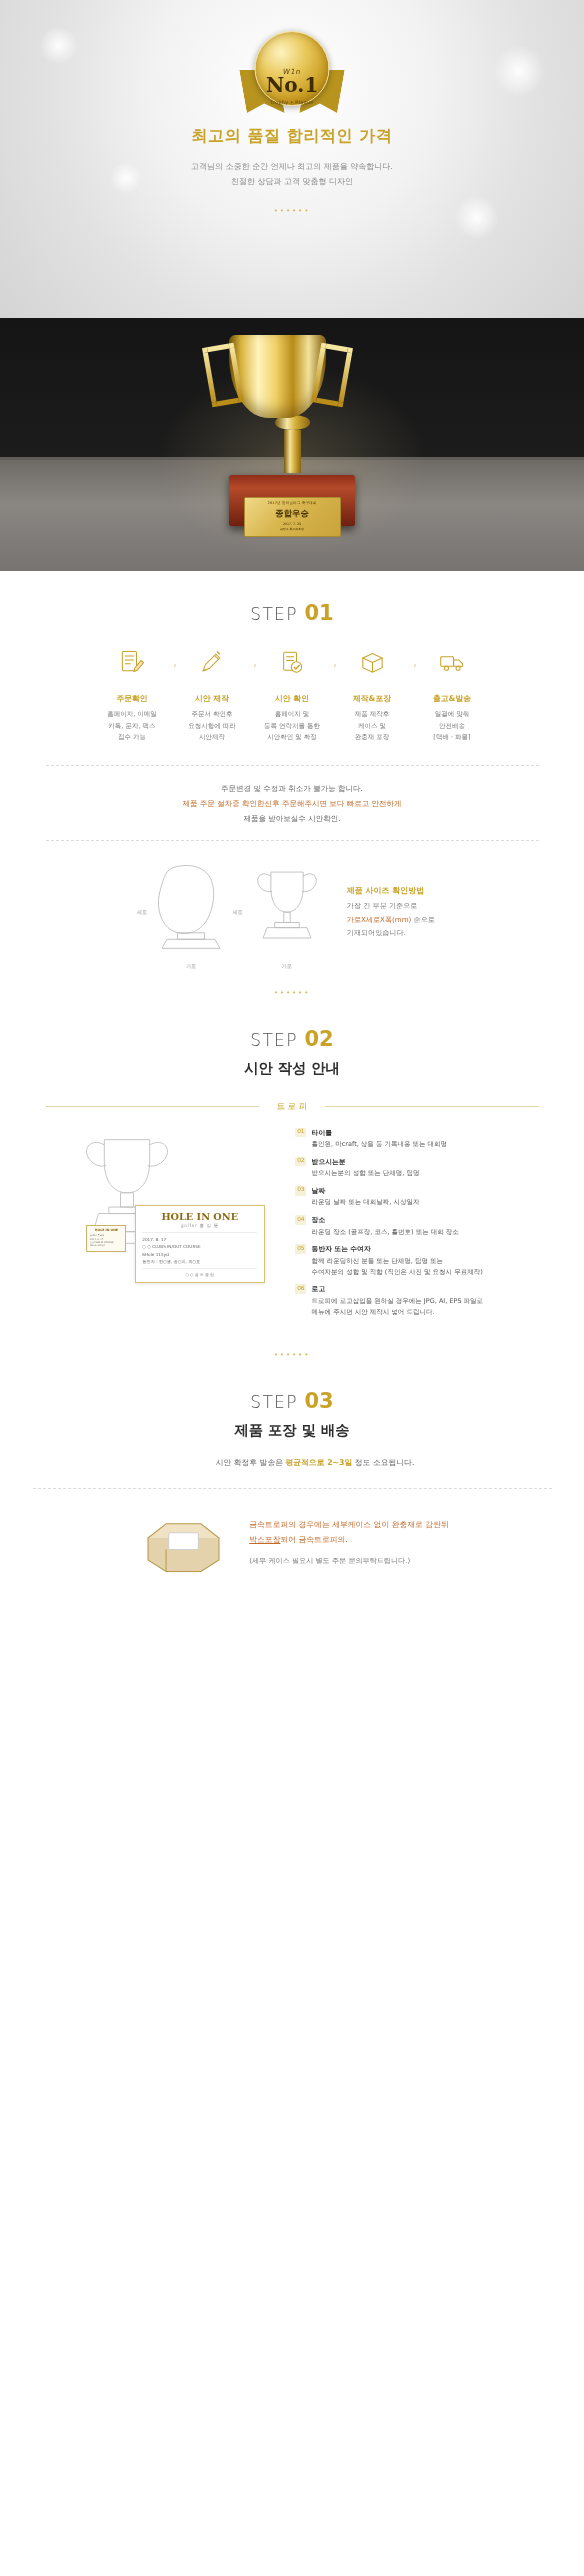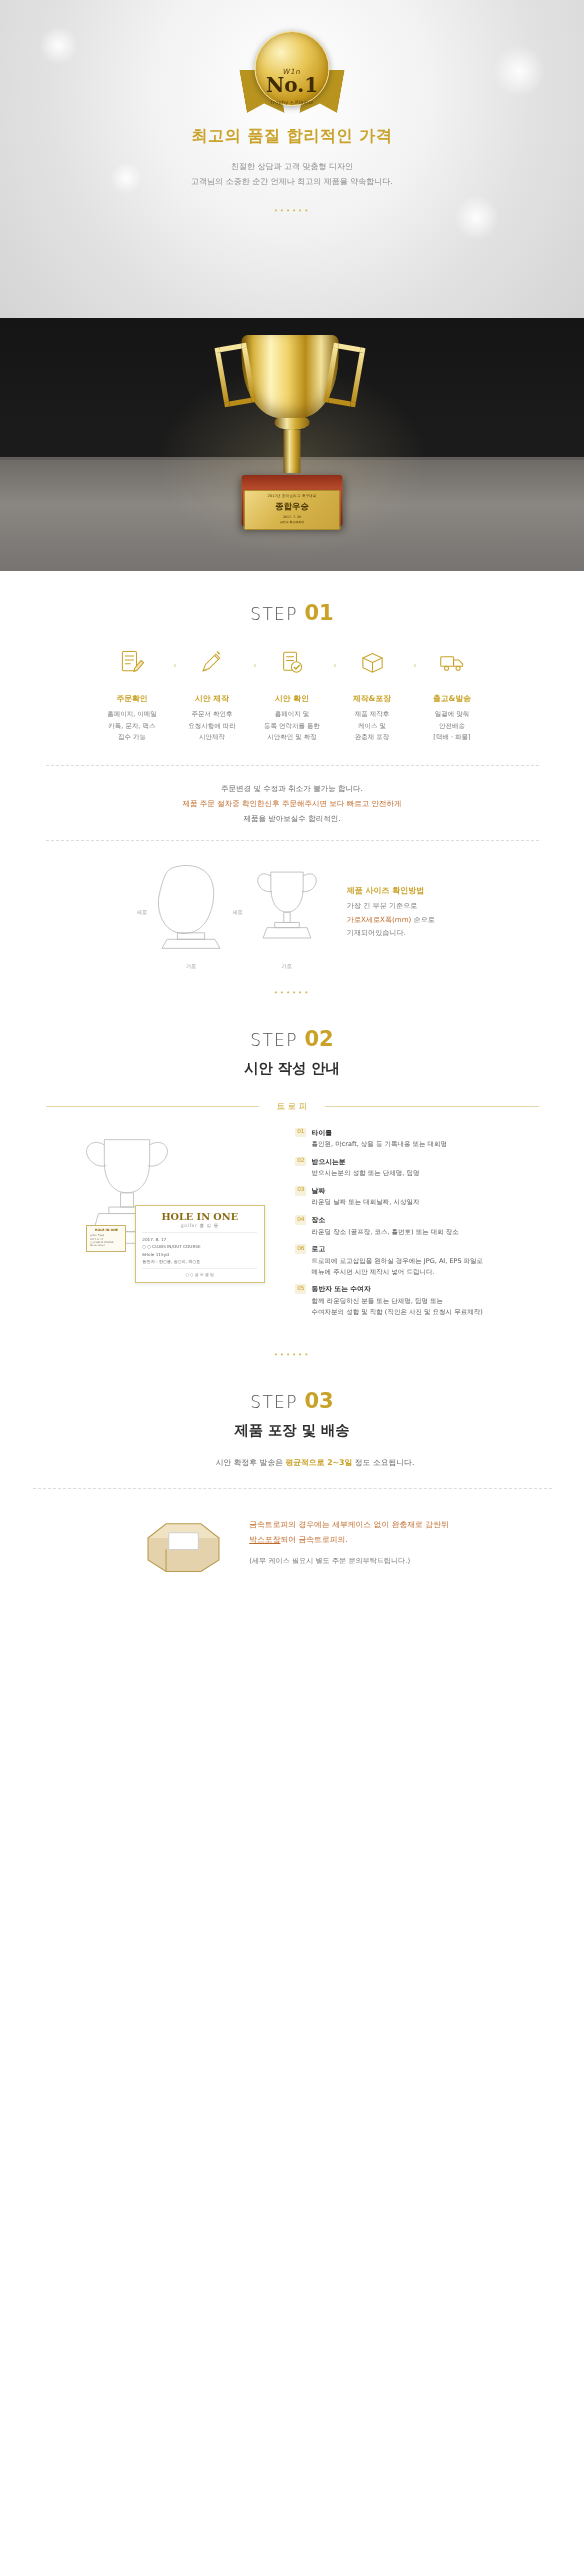--- a/index.html
+++ b/index.html
@@ -80,23 +80,23 @@
   .tr-handle { position: absolute; top: 10.4px; width: 32px; height: 60px; border: 5.8px solid;
     border-image: linear-gradient(180deg,#f6e69f,#b98c18) 1; border-radius: 50%; }
   .tr-hl { left: -22px; border-right-color: transparent; transform: rotate(-10deg); }
   .tr-hr { right: -22px; border-left-color: transparent; transform: rotate(10deg); }
   .tr-stem { width: 17px; height: 43px; margin: 0 auto;
     background: linear-gradient(90deg,#7a5a0c,#f4e49e 35%,#d8b23c 60%,#8a6610); }
   .tr-knob { width: 35px; height: 14.3px; margin: -2.6px auto 0; border-radius: 50%;
     background: linear-gradient(90deg,#7a5a0c,#f7ea b 0%);
     background: linear-gradient(90deg,#7a5a0c,#f6e8a8 35%,#d3ac34 60%,#8a6610); }
   .tr-base {
-    width: 101px; height: 51px; margin: 2.6px auto 0; border-radius: 2.6px;
+    width: 126px; height: 51px; margin: 2.6px auto 0; border-radius: 2.6px;
     background: linear-gradient(180deg,#8e2d18 0%,#b54a2a 25%,#6e1f10 100%);
-    box-shadow: 0 3.9px 9px rgba(0,0,0,.55); position: relative; padding-top: 15px;
+    box-shadow: 0 3.9px 9px rgba(0,0,0,.55); position: relative; padding-top: 22px;
   }
   .tr-plate {
     width: 97px; height: 40px; margin: 0 auto; border-radius: 1.3px;
     background: linear-gradient(135deg,#f0d886 0%,#d8b64e 45%,#c9a23a 100%);
     border: 0.6px solid #a98a2c; color: #4a3604; text-align: center; padding-top: 3.2px;
   }
   .tr-plate .l1 { font-size: 3.6px; letter-spacing: 0.1px; }
   .tr-plate .l2 { font-size: 8.4px; font-weight: bold; margin-top: 2.6px; }
   .tr-plate .l3 { font-size: 3.2px; margin-top: 2.6px; }
   .tr-plate .l4 { font-size: 2.9px; margin-top: 1.3px; }
@@ -187,22 +187,22 @@
         <div class="circle">
           <div class="w">W1n</div>
           <div class="no1">No.1</div>
           <div class="tp">Trophy • Plaque</div>
         </div>
       </div>
     </div>
 
     <h1>최고의 품질 합리적인 가격</h1>
     <div class="sub">
+      <div>고객님의 소중한 순간 언제나 최고의 제품을 약속합니다.</div>
       <div>친절한 상담과 고객 맞춤형 디자인</div>
-      <div>고객님의 소중한 순간 언제나 최고의 제품을 약속합니다.</div>
     </div>
     <div class="dots">••••••</div>
   </section>
 
   <section class="photo">
     <div class="floor"></div>
     <div class="glow"></div>
     <div class="trophy">
       <div style="position:relative;width:97px;">
         <div class="tr-handle tr-hl"></div>
@@ -304,21 +304,21 @@
         <div class="ttl">출고&amp;발송</div>
         <div class="desc" style="white-space:pre-line">일괄에 맞춰
 안전배송
 [택배 · 화물]</div>
       </div>
     </div>
 
     <div class="note">
       <div>주문변경 및 수정과 취소가 불가능 합니다.</div>
       <div class="hl">제품 주문 절차중 확인한신후 주문해주시면 보다 빠르고 안전하게</div>
-      <div>제품을 받아보실수 합리적인.</div>
+      <div>제품을 받아보실수 시안확인.</div>
     </div>
 
     <div class="size-guide">
       <div class="sg-draw">
         <div class="sg-item">
           <svg width="84" height="97" viewBox="0 0 130 150" fill="none" stroke="#b9b9b9" stroke-width="1.3">
             <path d="M35 8c22-8 46-5 58 12 12 18 8 52-6 72-12 17-34 22-52 12-16-9-24-34-19-56C21 28 25 12 35 8z"></path>
             <path d="M44 108h42v10H44z"></path>
               <path d="M28 118h74l8 14H20z"></path>
           </svg>
@@ -409,30 +409,30 @@
           <span class="bn">03</span>
           <span class="bt"><b>날짜</b><br>
             <span>라운딩 날짜 또는 대회날짜, 시상일자</span></span>
         </div>
         <div class="bullet">
           <span class="bn">04</span>
           <span class="bt"><b>장소</b><br>
             <span>라운딩 장소 (골프장, 코스, 홀번호) 또는 대회 장소</span></span>
         </div>
         <div class="bullet">
+          <span class="bn">05</span>
+          <span class="bt"><b>동반자 또는 수여자</b><br>
+            <span style="white-space:pre-line">함께 라운딩하신 분들 또는 단체명, 팀명 또는
+수여자분의 성함 및 직함 (직인은 사진 및 요청시 무료제작)</span></span>
+        </div>
+        <div class="bullet">
           <span class="bn">06</span>
           <span class="bt"><b>로고</b><br>
             <span style="white-space:pre-line">트로피에 로고삽입을 원하실 경우에는 JPG, AI, EPS 파일로
 메뉴에 주시면 시안 제작시 넣어 드립니다.</span></span>
-        </div>
-        <div class="bullet">
-          <span class="bn">05</span>
-          <span class="bt"><b>동반자 또는 수여자</b><br>
-            <span style="white-space:pre-line">함께 라운딩하신 분들 또는 단체명, 팀명 또는
-수여자분의 성함 및 직함 (직인은 사진 및 요청시 무료제작)</span></span>
         </div>
       </div>
     </div>
 
     <div class="divider-dots">••••••</div>
   </section>
 
   <section class="sec">
     <div class="step-line">
       <span>STEP</span>

